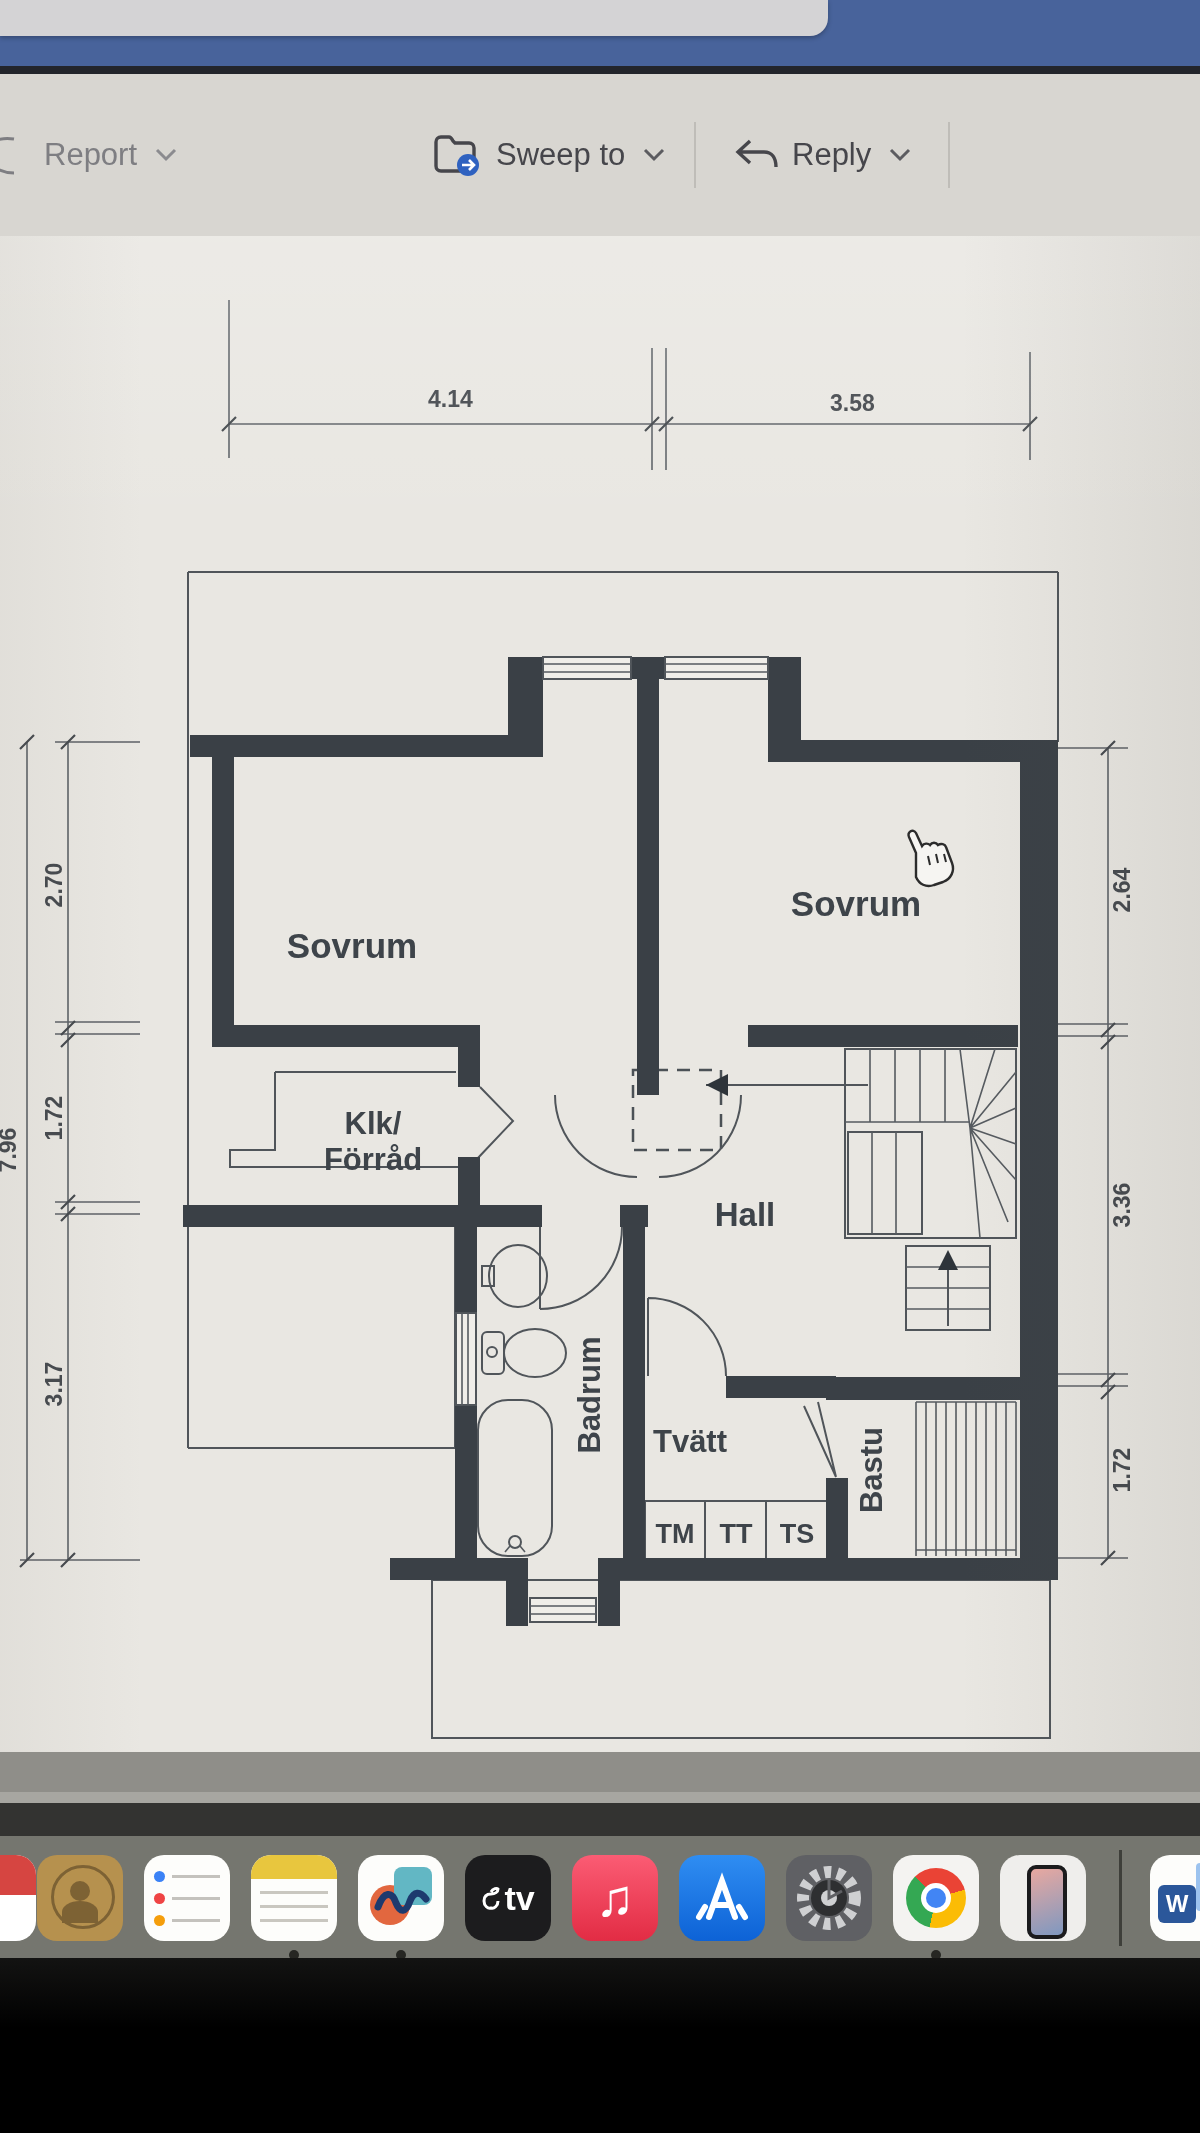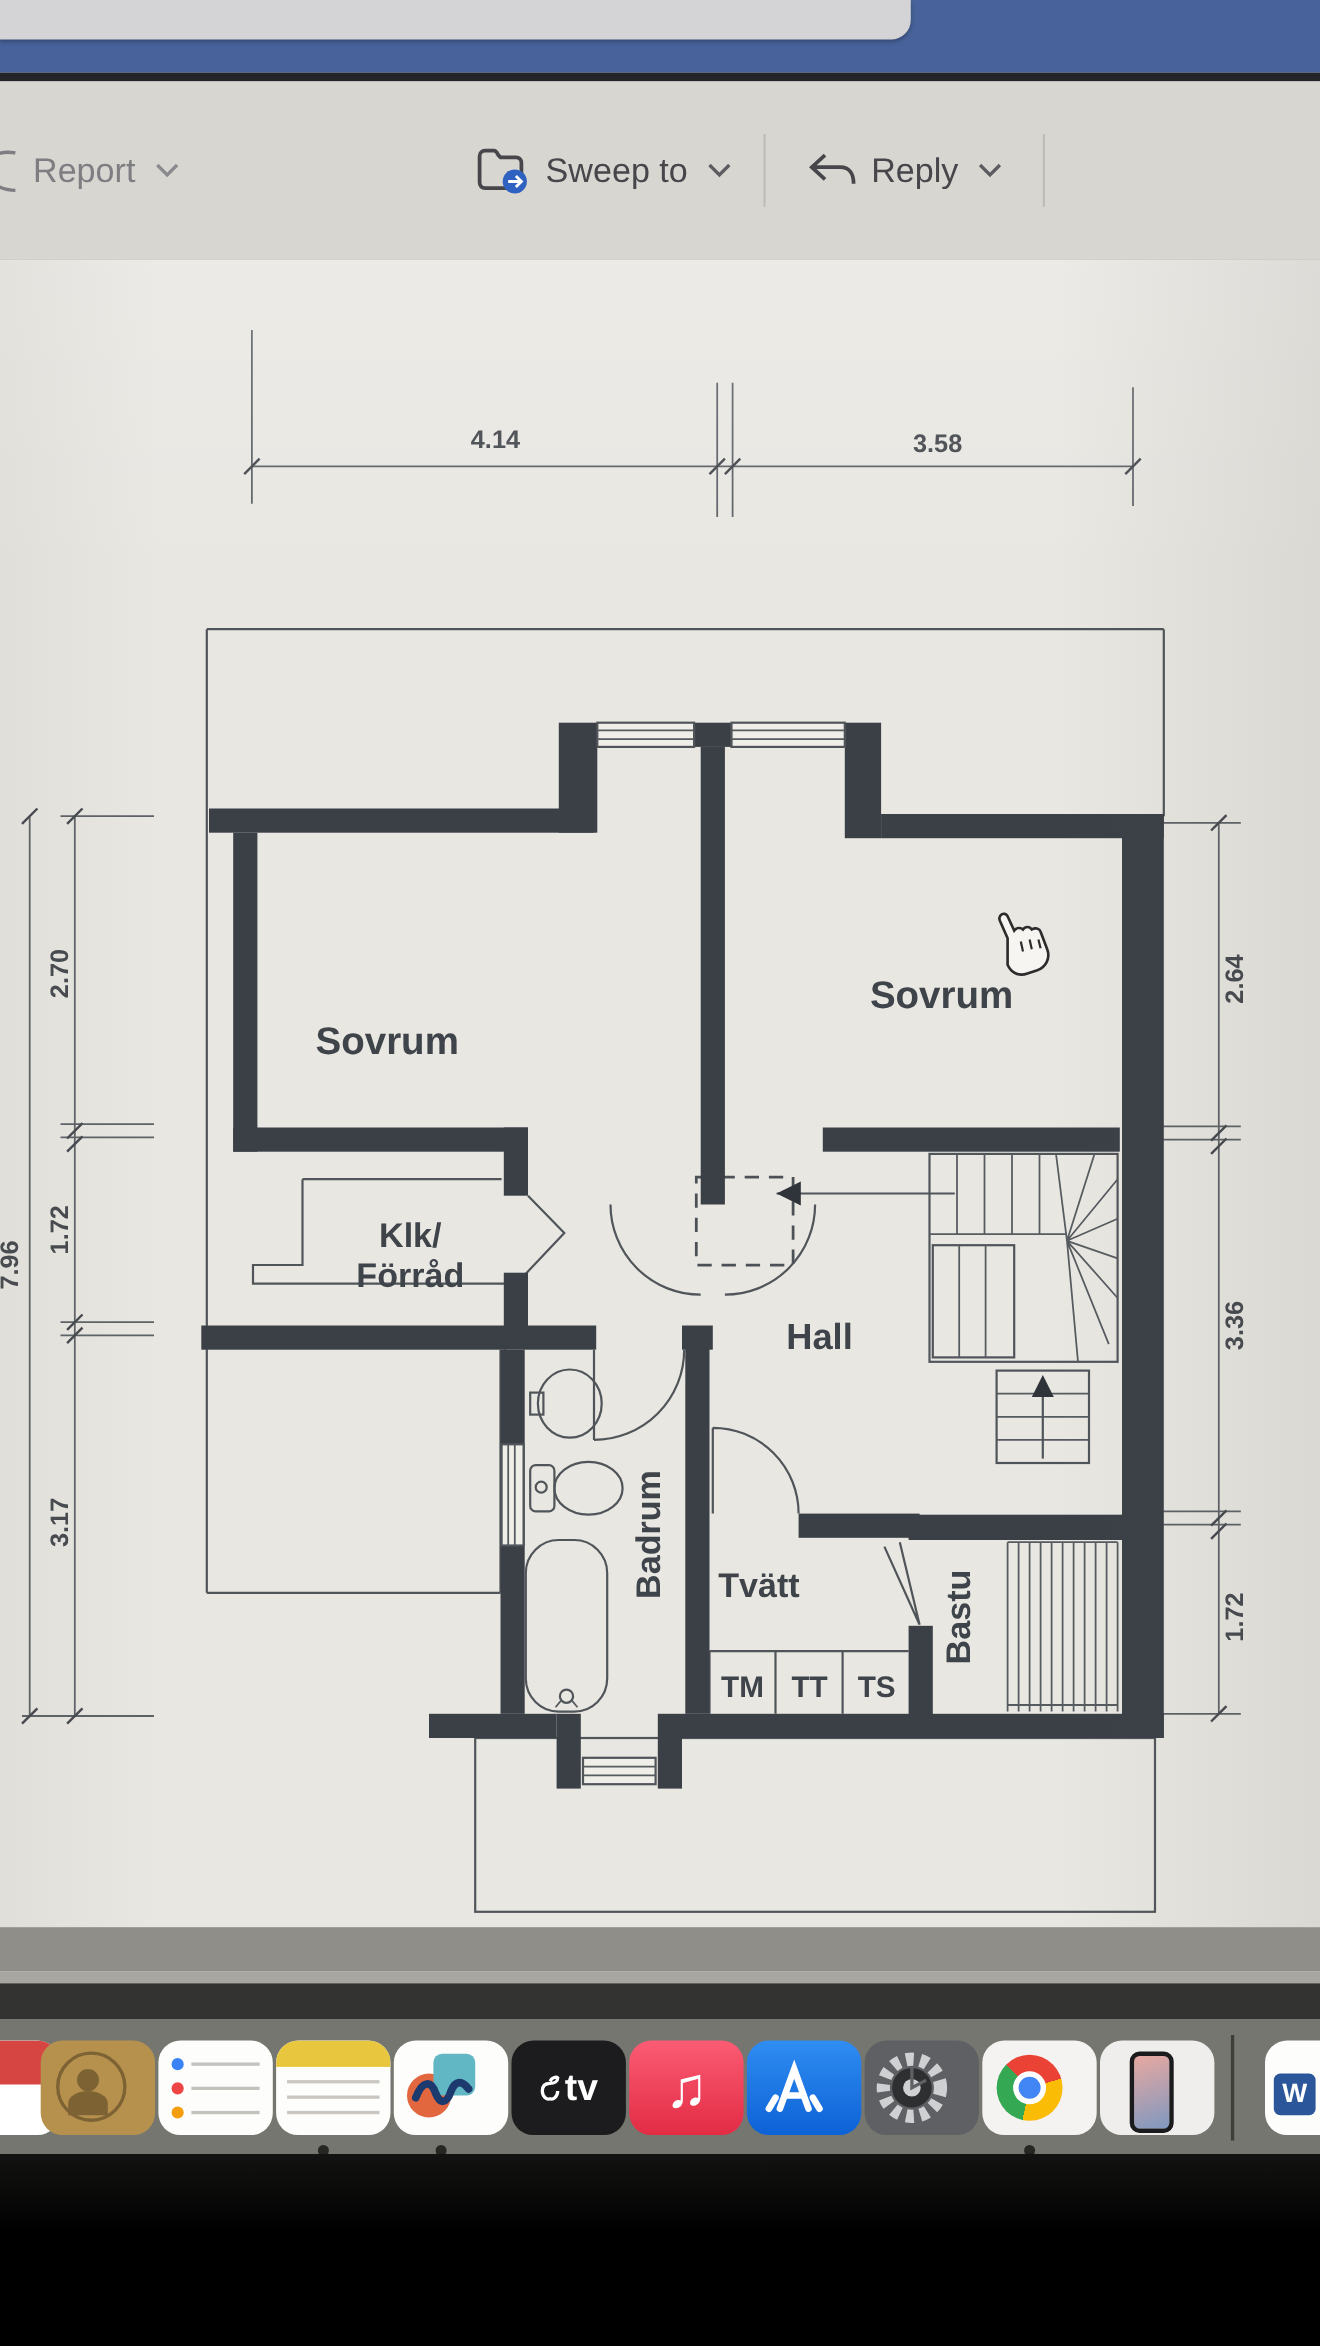--- a/index.html
+++ b/index.html
@@ -34,21 +34,21 @@
   .dim{font-size:23px;font-weight:bold;fill:#45494e;}
   .lbl{font-weight:bold;fill:#3e444a;}
   .arrow{fill:#2e343a;}
   
   .band1{position:absolute;left:0;top:1752px;width:1200px;height:40px;background:#8f8e89;}
   .band2{position:absolute;left:0;top:1792px;width:1200px;height:11px;background:#a7a6a1;}
   .band3{position:absolute;left:0;top:1803px;width:1200px;height:33px;background:#333331;}
   .dock{position:absolute;left:0;top:1836px;width:1200px;height:122px;background:#75766f;}
   .bezel{position:absolute;left:0;top:1958px;width:1200px;height:175px;
          background:linear-gradient(180deg,#131312,#000 40%);}
-  .dicon{position:absolute;top:19px;width:104px;height:86px;border-radius:20px;overflow:hidden;}
+  .dicon{position:absolute;top:19px;width:86px;height:86px;border-radius:20px;overflow:hidden;}
   .ddot{position:absolute;top:114px;width:10px;height:10px;border-radius:50%;background:#262622;}
   .dsep{position:absolute;top:14px;left:1119px;width:3px;height:96px;background:#3e3f3a;}
   .note-line{position:absolute;left:10%;width:80%;height:3px;background:#c9c7c0;}
   .rem-row{position:absolute;left:12%;width:76%;height:10px;display:flex;align-items:center;gap:7px;}
   .rem-dot{width:11px;height:11px;border-radius:50%;}
   .rem-line{flex:1;height:3px;background:#c4c2bd;}
 </style>
 </head>
 <body>
 
@@ -58,21 +58,21 @@
     <div class="tab"></div>
   </div>
   <div class="tabline"></div>
 
   <div class="toolbar">
     <div class="titem faded" style="left:-16px">
       <svg width="34" height="40" viewBox="0 0 34 40">
           <path d="M30 4 C18 2 10 6 6 10 L6 26 C10 34 20 38 30 38" fill="none" stroke="#7e7e82" stroke-width="3"></path>
         </svg>
     </div>
-    <div class="titem faded" style="left:30px">
+    <div class="titem faded" style="left:44px">
       <span>Report</span>
       <svg class="chev" width="22" height="14" viewBox="0 0 22 14">
           <path d="M2 2 L11 11 L20 2" fill="none" stroke="#8b8b8f" stroke-width="3"></path>
         </svg>
     </div>
     <div class="titem" style="left:432px">
       <svg width="52" height="46" viewBox="0 0 52 46">
         <path d="M4 10 C4 7 6 5 9 5 L17 5 C19 5 20 7 21 9 L23 11 L37 11 C40 11 42 13 42 16 L42 34 C42 37 40 39 37 39 L9 39 C6 39 4 37 4 34 Z" fill="none" stroke="#46464b" stroke-width="3.4"></path>
         <circle cx="36" cy="33" r="11" fill="#2f62c0"></circle>
         <path d="M30 33 H41 M37 28 L42 33 L37 38" stroke="#fff" stroke-width="2.6" fill="none"></path>

